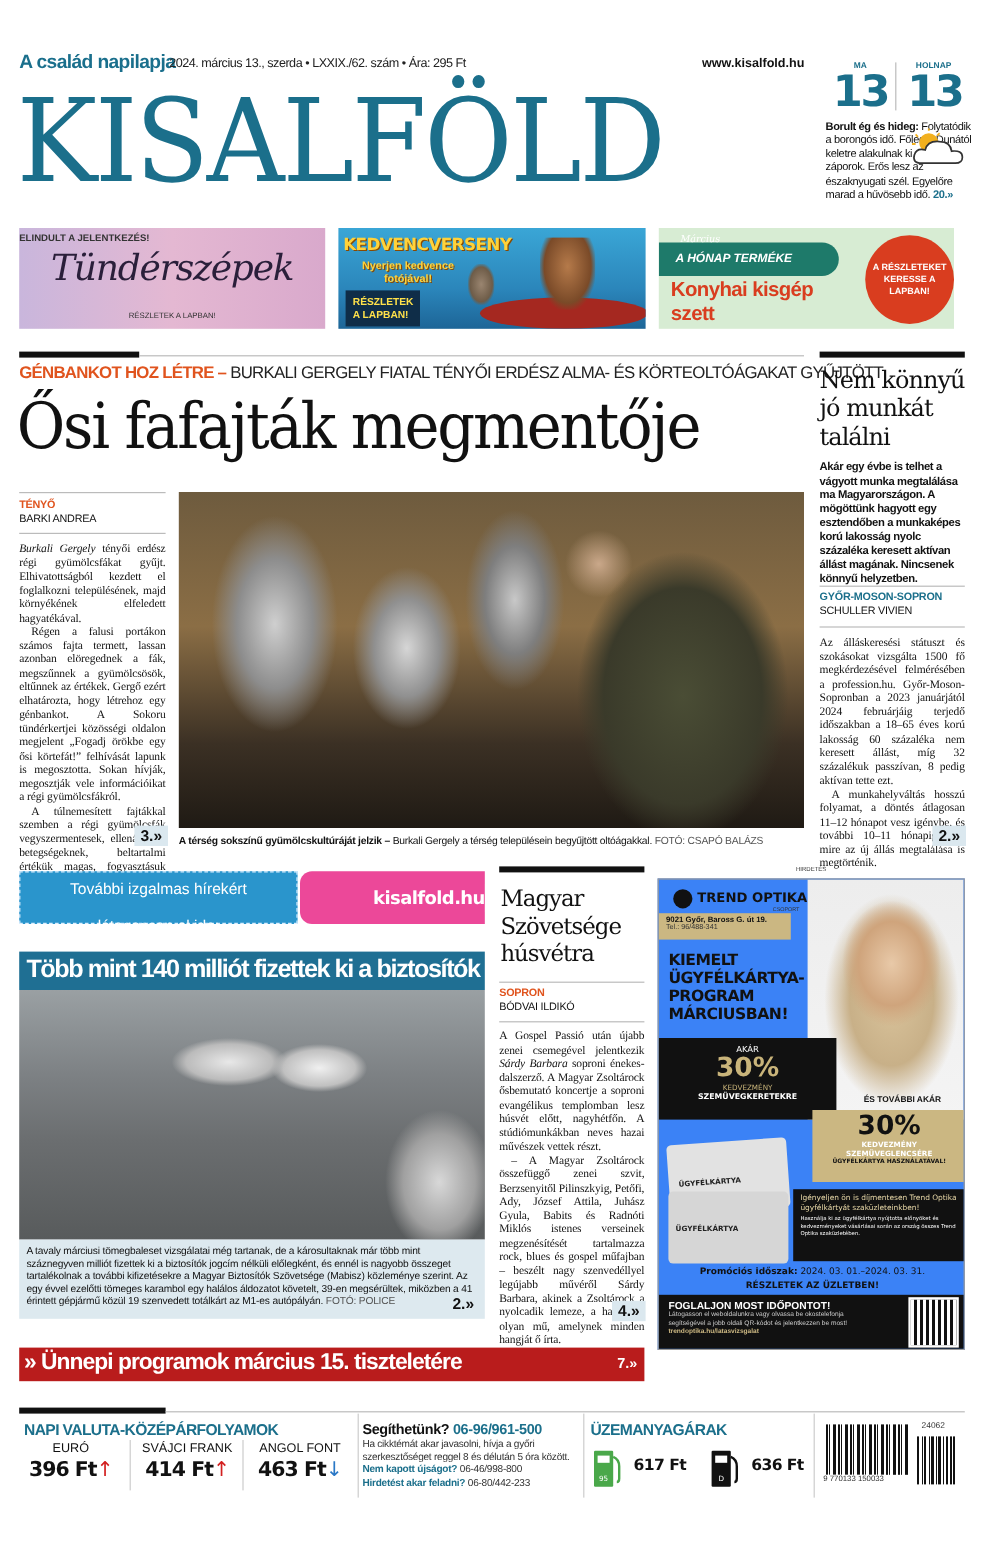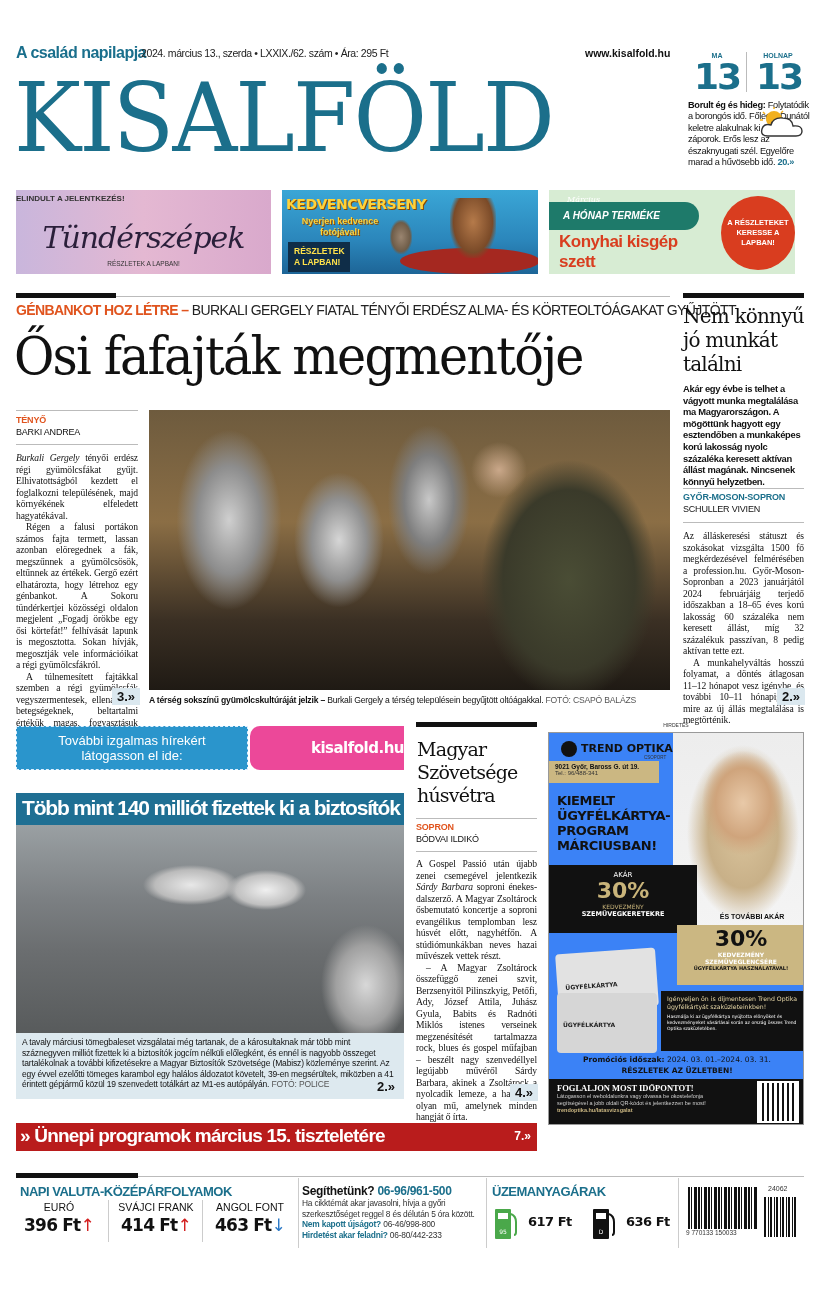--- a/index.html
+++ b/index.html
@@ -111,21 +111,21 @@
       <line x1="18" y1="1" x2="18" y2="3"></line>
       <line x1="7" y1="6" x2="9" y2="8"></line>
       <line x1="4" y1="14" x2="7" y2="14"></line>
       <line x1="27" y1="5" x2="25" y2="7"></line>
     </g>
   <path d="M12 30 Q4 30 6 23 Q8 17 15 19 Q17 11 27 12 Q36 12 37 20 Q46 19 46 25 Q46 30 40 30 Z" fill="#fff" stroke="#333" stroke-width="1.4"></path>
 </svg>
 
 <div class="abs promo p1">
   <div style="position:absolute;left:0;top:4px;width:255px;text-align:left;font-family:'Liberation Sans',sans-serif;font-size:8px;font-weight:bold;color:#333">ELINDULT A JELENTKEZÉS!</div>
-  <div style="position:absolute;left:0;top:30px;width:255px;text-align:center;font-family:'DejaVu Serif',serif;font-style:italic;font-size:30px;color:#2a1f3a;letter-spacing:-1px">Tündérszépek</div>
+  <div style="position:absolute;left:0;top:16px;width:255px;text-align:center;font-family:'DejaVu Serif',serif;font-style:italic;font-size:30px;color:#2a1f3a;letter-spacing:-1px">Tündérszépek</div>
   <div style="position:absolute;left:0;top:70px;width:255px;text-align:center;font-family:'Liberation Sans',sans-serif;font-size:6.5px;color:#333">RÉSZLETEK A LAPBAN!</div>
 </div>
 <div class="abs promo p2">
   <div style="position:absolute;left:4px;top:6px;font-family:'DejaVu Sans',sans-serif;font-weight:bold;font-size:14px;color:#ffd23a;text-shadow:1px 1px 0 #8a4a00;letter-spacing:-0.5px">KEDVENCVERSENY</div>
   <div style="position:absolute;left:18px;top:26px;width:80px;text-align:center;font-family:'Liberation Sans',sans-serif;font-weight:bold;font-size:9px;line-height:11px;color:#ffd23a;text-shadow:1px 1px 0 #8a4a00">Nyerjen kedvence fotójával!</div>
   <div style="position:absolute;left:6px;top:52px;width:62px;height:30px;background:#0f2d48;color:#ffe14a;font-family:'Liberation Sans',sans-serif;font-weight:bold;font-size:8.5px;line-height:11px;padding:4px 6px">RÉSZLETEK A LAPBAN!</div>
   <div style="position:absolute;left:118px;top:58px;width:140px;height:26px;background:#a52820;border-radius:50%"></div>
   <div style="position:absolute;left:168px;top:8px;width:46px;height:60px;background:radial-gradient(ellipse at 50% 40%,#b57a4a 0%,#7a4a28 60%,transparent 75%)"></div>
   <div style="position:absolute;left:108px;top:30px;width:22px;height:34px;background:radial-gradient(ellipse,#9a8570 0%,#6e5c48 60%,transparent 75%)"></div>
 </div>
@@ -176,21 +176,21 @@
 <div class="abs rule-thin" style="left:683px;top:522px;width:121px"></div>
 <div class="abs body" style="left:683px;top:530px;width:121px">
   <p class="first">Az álláskeresési státuszt és szokásokat vizsgálta 1500 fő megkérdezésével felmérésében a profession.hu. Győr-Moson-Sopronban a 2023 januárjától 2024 februárjáig terjedő időszakban a 18–65 éves korú lakosság 60 százaléka nem keresett állást, míg 32 százalékuk passzívan, 8 pedig aktívan tette ezt.</p>
   <p>A munkahelyváltás hosszú folyamat, a döntés átlagosan 11–12 hónapot vesz igénybe, és további 10–11 hónapig tart, mire az új állás megtalálása is megtörténik.</p>
 </div>
 <div class="abs pgref" style="left:777px;top:688px">2.»</div>
 
 <div class="abs kbanner">
   <div class="kb-left">
     <span>További izgalmas hírekért</span>
-    <span style="margin-top:0">látogasson el ide:</span>
+    <span style="margin-top:16px">látogasson el ide:</span>
   </div>
   <div class="kb-right">kisalfold.hu</div>
 </div>
 
 <div class="abs acc-bar">
     <span>Több mint 140 milliót fizettek ki a biztosítók</span>
   </div>
 <div class="abs photo2"></div>
 <div class="abs acc-cap">
   <span>A tavaly márciusi tömegbaleset vizsgálatai még tartanak, de a károsultaknak már több mint száznegyven milliót fizettek ki a biztosítók jogcím nélküli előlegként, és ennél is nagyobb összeget tartalékolnak a további kifizetésekre a Magyar Biztosítók Szövetsége (Mabisz) közleménye szerint. Az egy évvel ezelőtti tömeges karambol egy halálos áldozatot követelt, 39-en megsérültek, miközben a 41 érintett gépjármű közül 19 szenvedett totálkárt az M1-es autópályán.</span>
@@ -251,21 +251,21 @@
   </div>
   <div style="position:absolute;left:112px;top:258px;width:143px;height:60px;background:#111;color:#fff;font-family:'DejaVu Sans',sans-serif;padding:4px 6px">
     <div style="font-size:6.2px;line-height:8px;color:#e8d8a8">Igényeljen ön is díjmentesen Trend Optika ügyfélkártyát szaküzleteinkben!</div>
     <div style="font-size:4.5px;line-height:6px;margin-top:3px">Használja ki az ügyfélkártya nyújtotta előnyöket és kedvezményeket vásárlásai során az ország összes Trend Optika szaküzletében.</div>
   </div>
   <div style="position:absolute;left:0;top:322px;width:256px;text-align:center;font-family:'DejaVu Sans',sans-serif;font-size:7.5px;color:#111">
     <b>Promóciós időszak:</b> <span>2024. 03. 01.–2024. 03. 31.</span>
   </div>
   <div style="position:absolute;left:0;top:333px;width:256px;text-align:center;font-family:'DejaVu Sans',sans-serif;font-weight:bold;font-size:7.5px;color:#111">RÉSZLETEK AZ ÜZLETBEN!</div>
   <div style="position:absolute;left:0;top:346px;width:256px;height:47px;background:#111;padding:4px 8px">
-    <div style="font-family:Liberation Serif, serif;font-weight:bold;font-size:8.5px;color:#fff">FOGLALJON MOST IDŐPONTOT!</div>
+    <div style="font-family:Liberation Sans, sans-serif;font-weight:bold;font-size:8.5px;color:#fff">FOGLALJON MOST IDŐPONTOT!</div>
     <div style="width:160px;font-family:'Liberation Sans',sans-serif;font-size:5.5px;line-height:7px;color:#ccc">Látogasson el weboldalunkra vagy olvassa be okostelefonja segítségével a jobb oldali QR-kódot és jelentkezzen be most!</div>
     <div style="font-family:'Liberation Sans',sans-serif;font-weight:bold;font-size:5.5px;color:#cbb782">trendoptika.hu/latasvizsgalat</div>
     <div style="position:absolute;right:8px;top:4px;width:38px;height:38px;background:repeating-linear-gradient(90deg,#fff 0 3px,#111 3px 5px),#fff;outline:2px solid #fff"></div>
   </div>
 </div>
 
 <div class="abs purple">
   <span class="t">» Ünnepi programok március 15. tiszteletére</span>
   <span class="r">7.»</span>
 </div>

